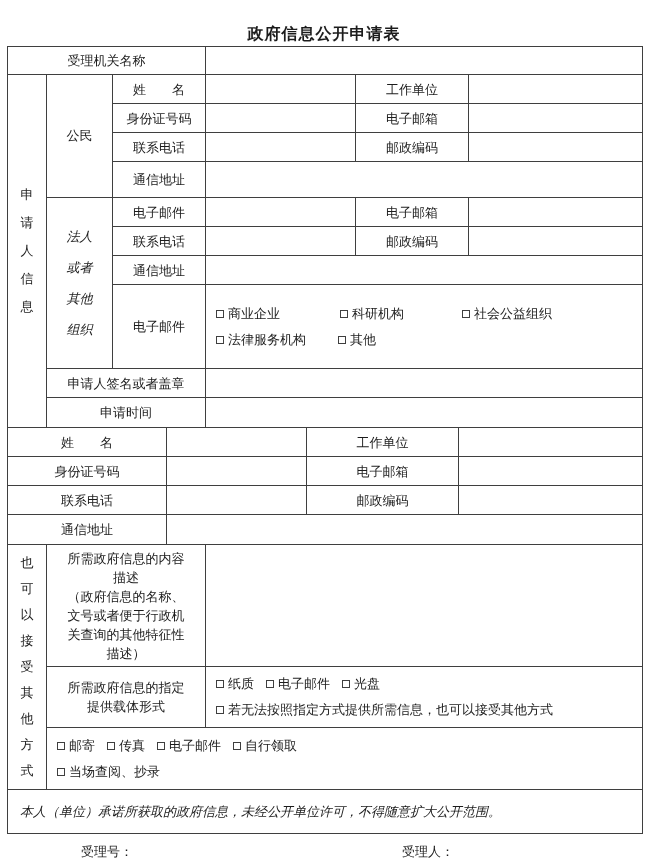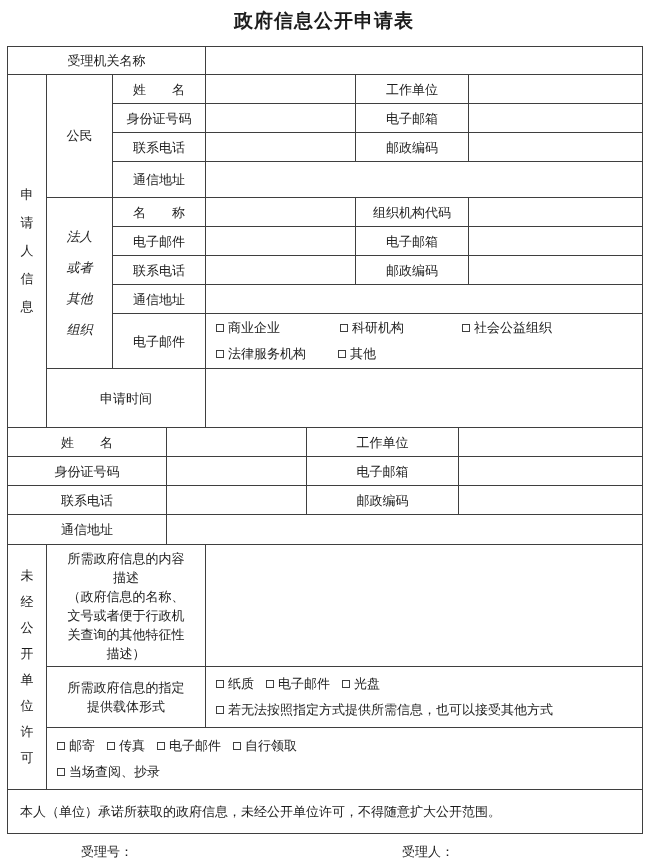--- a/index.html
+++ b/index.html
@@ -2,21 +2,21 @@
 <html><head>
 <meta charset="utf-8">
 <style>
   * { margin:0; padding:0; box-sizing:border-box; }
   html,body { background:#ffffff; }
   body {
     width:648px; height:868px; position:relative;
     font-family:"Liberation Sans","DejaVu Sans",sans-serif;
     color:#1c1c1c; font-size:13px;
   }
-  .title { text-align:center; font-size:19px; font-weight:bold; padding-top:8px; letter-spacing:1px; }
+  .title { text-align:center; font-size:16px; font-weight:bold; padding-top:24px; letter-spacing:1px; }
   .form { position:absolute; left:7px; top:46px; width:636px; border:1px solid #3f3f3f; background:#fff; }
   .hrow { display:flex; border-bottom:1px solid #3f3f3f; }
   .band { display:flex; border-bottom:1px solid #3f3f3f; }
   .subband { display:flex; border-bottom:1px solid #3f3f3f; }
   .bandstack { display:flex; flex-direction:column; }
   .bandstack > :last-child { border-bottom:none; }
   .form > :last-child { border-bottom:none; }
   .cell { border-right:1px solid #3f3f3f; }
   .hrow > :last-child { border-right:none !important; }
   .flex1 { flex:1; }
@@ -28,21 +28,21 @@
   .lh28 { line-height:28px; }
   .lh23 { line-height:23px; }
   .lh26 { line-height:26px; }
   .vpair { width:28px; word-break:break-all; text-align:center; line-height:31px;font-style:italic; }
   .opts { display:flex; flex-direction:column; justify-content:center; padding-left:10px; gap:8px; }
   .optrow { display:flex; align-items:center; }
   .opt { display:inline-flex; align-items:center; margin-right:12px; }
   .slotA { width:124px; margin-right:0; }
   .slotB { width:122px; margin-right:0; }
   .box { width:8px; height:8px; border:1px solid #3f3f3f; margin-right:4px; flex:none; background:#fff; }
-  .commit { height:43px; display:flex; align-items:center; padding-left:12px; }
+  .commit { height:43px; display:flex; align-items:center; padding-left:12px;font-style:italic; }
   .footer { position:absolute; top:843px; left:0; width:648px; height:20px; }
   .footer .f1 { position:absolute; left:81px; }
   .footer .f2 { position:absolute; left:402px; }
 </style>
 </head>
 <body>
 
 <div class="title">政府信息公开申请表</div>
 
 <div class="form">
@@ -87,26 +87,20 @@
           </div>
         </div>
       </div>
 
       <div class="subband" style="height:171px">
         <div class="colB">
           <div class="vpair">法人或者其他组织</div>
         </div>
         <div class="bandstack flex1">
           <div class="hrow" style="height:29px">
-            <div class="cell lbl" style="width:93px">名　　称</div>
-            <div class="cell val" style="width:150px"></div>
-            <div class="cell lbl" style="width:113px">组织机构代码</div>
-            <div class="cell val flex1"></div>
-          </div>
-          <div class="hrow" style="height:29px">
             <div class="cell lbl" style="width:93px">电子邮件</div>
             <div class="cell val" style="width:150px"></div>
             <div class="cell lbl" style="width:113px">电子邮箱</div>
             <div class="cell val flex1"></div>
           </div>
           <div class="hrow" style="height:29px">
             <div class="cell lbl" style="width:93px">联系电话</div>
             <div class="cell val" style="width:150px"></div>
             <div class="cell lbl" style="width:113px">邮政编码</div>
             <div class="cell val flex1"></div>
@@ -140,20 +134,24 @@
                 <span class="opt">
                     <span class="box"></span>
                     <span>其他</span>
                   </span>
               </div>
             </div>
           </div>
         </div>
       </div>
 
+      <div class="hrow" style="height:29px">
+        <div class="cell lbl" style="width:159px">申请人签名或者盖章</div>
+        <div class="cell val flex1"></div>
+      </div>
       <div class="hrow flex1">
         <div class="cell lbl" style="width:159px">申请时间</div>
         <div class="cell val flex1"></div>
       </div>
 
     </div>
   </div>
 
   <div class="band" style="height:117px">
     <div class="bandstack flex1">
@@ -177,21 +175,21 @@
       </div>
       <div class="hrow flex1">
         <div class="cell lbl" style="width:159px">通信地址</div>
         <div class="cell val flex1"></div>
       </div>
     </div>
   </div>
 
   <div class="band" style="height:245px">
     <div class="colA">
-      <div class="vtext lh26">未经公开单位许可</div>
+      <div class="vtext lh26">也可以接受其他方式</div>
     </div>
     <div class="bandstack flex1">
       <div class="hrow" style="height:122px">
         <div class="cell lbl" style="width:159px">所需政府信息的内容
 描述
 （政府信息的名称、
 文号或者便于行政机
 关查询的其他特征性
 描述）</div>
         <div class="cell val flex1"></div>

